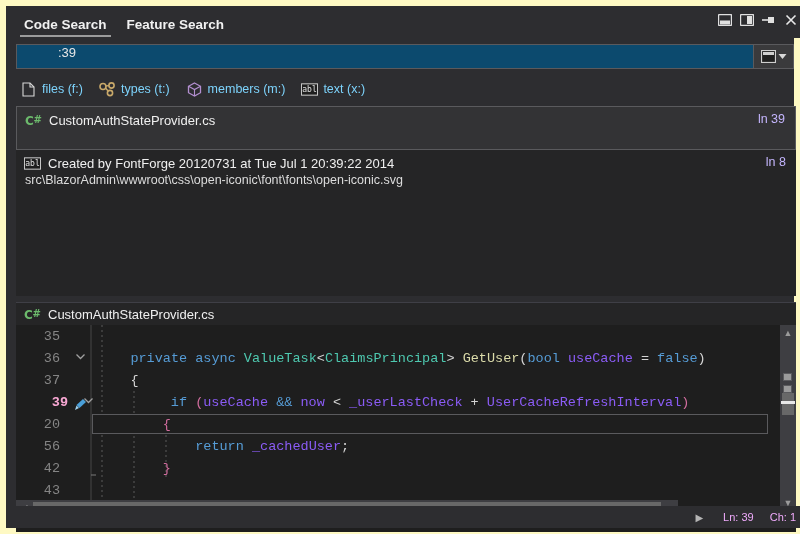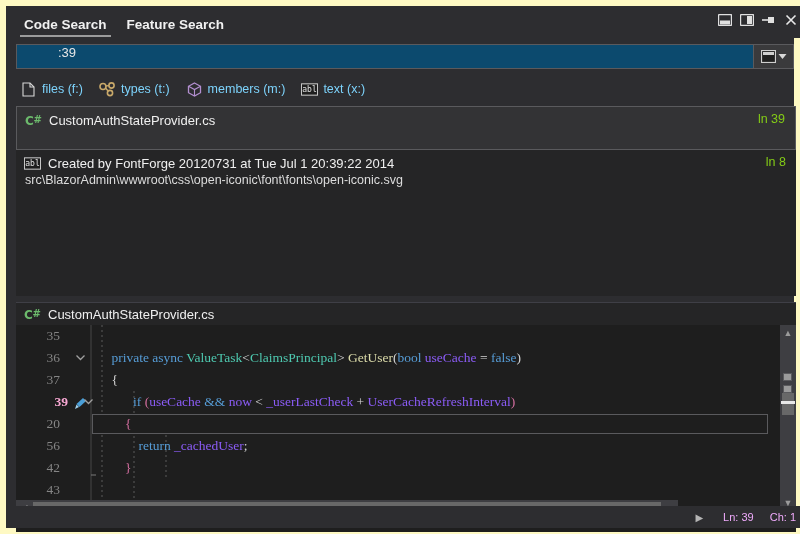--- a/index.html
+++ b/index.html
@@ -95,21 +95,21 @@
   .result.selected {
     background: #333335;
     border: 1px solid #5a5a5d;
   }
   .res-top { display: flex; align-items: center; gap: 7px; height: 19px; }
   .res-icon { width: 17px; height: 16px; display:flex; align-items:center; justify-content:center; flex: 0 0 17px;}
   .res-title { color: #f0f0f0; font-size: 13px; white-space: nowrap; }
   .res-path { color: #dcdcdc; font-size: 12.5px; padding-left: 1px; white-space: nowrap; }
   .res-ln {
     position: absolute; right: 10px; top: 5px;
-    color: #84cc16; font-size: 12.5px;
+    color: #c4b5fd; font-size: 12.5px;
   }
 
   
   .preview {
     position: absolute; left: 10px; top: 296px; width: 780px; height: 230px;
     background: #1e1e1e;
     border-top: 1px solid #3f3f46;
   }
   .prev-head {
     height: 22px; display: flex; align-items: center; gap: 7px;
@@ -119,21 +119,21 @@
 
   
   .editor {
     position: absolute; left: 0; top: 22px; width: 780px; height: 186px;
     background: #1e1e1e; overflow: hidden;
   }
   .coderow {
     position: relative;
     height: 22px;
     display: flex; align-items: center;
-    font-family: Liberation Serif, serif;
+    font-family: Liberation Mono, monospace;
     font-size: 13.5px;
     white-space: pre;
   }
   .gutter {
     width: 48px; flex: 0 0 48px; text-align: right;
     color: #858585; padding-right: 4px;
     position: relative;
   }
   .gutter.cur { color: #f9a8d4; font-weight: bold; margin-left: 8px; }
   .brushicon { position: absolute; right: -16px; top: 2px; width: 16px; height: 16px; }

